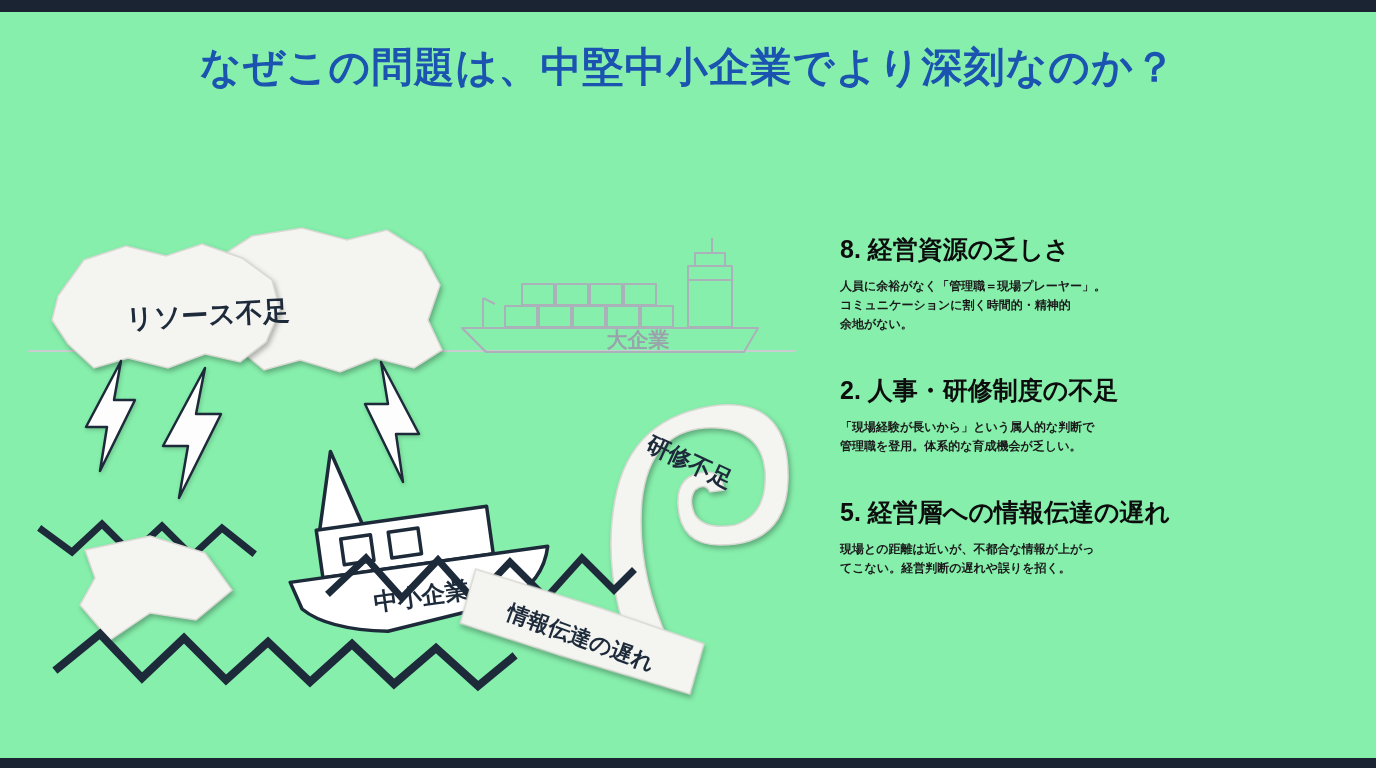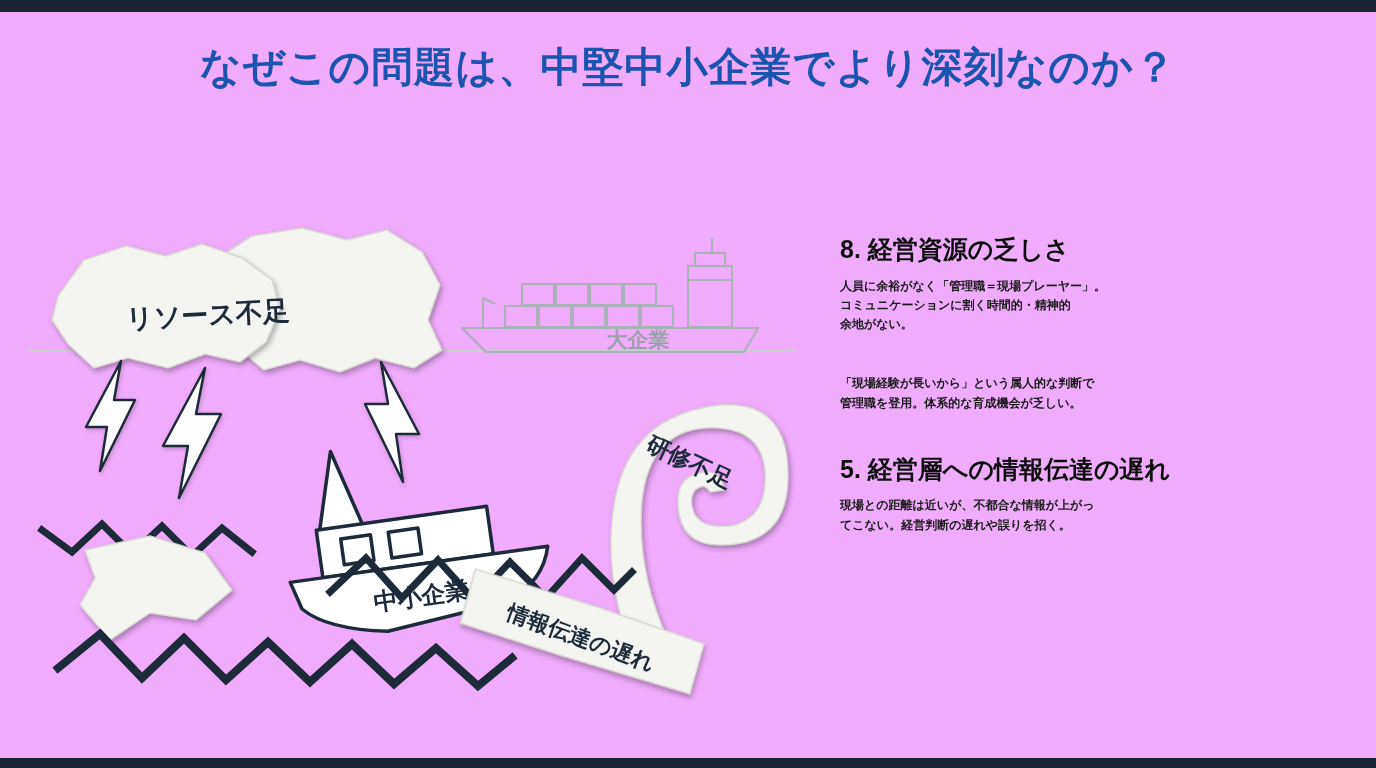--- a/index.html
+++ b/index.html
@@ -6,21 +6,21 @@
     --title-blue:#1b53b0;
     --ink-navy:#1d2a3a;
     --paper-fill:#f4f4f1;
     --paper-edge:#d9d9d3;
     --ship-gray:#aab1b9;
     --bar-navy:#1a2433;
   }
   html,body{margin:0;padding:0;}
   body{font-family:"Liberation Sans",sans-serif;background:#ffffff;}
   .slide{
-    position:relative;width:1376px;height:768px;background:#f0abfc;overflow:hidden;
+    position:relative;width:1376px;height:768px;background:#86efac;overflow:hidden;
   }
   .bar{position:absolute;left:0;width:100%;background:var(--bar-navy);}
   .bar.top{top:0;height:12px;}
   .bar.bottom{bottom:0;height:10px;}
   .title{
     position:absolute;top:40px;left:0;width:100%;text-align:center;
     font-size:41px;font-weight:800;color:var(--title-blue);letter-spacing:1px;
   }
   .subtitle{
     position:absolute;top:134px;left:0;width:100%;text-align:center;
@@ -125,20 +125,21 @@
   </div>
 
   <div class="points">
     <div>
       <p class="point-heading">8. 経営資源の乏しさ</p>
       <p class="point-body">人員に余裕がなく「管理職＝現場プレーヤー」。
 コミュニケーションに割く時間的・精神的
 余地がない。</p>
     </div>
     <div>
+      <p class="point-heading">2. 人事・研修制度の不足</p>
       <p class="point-body">「現場経験が長いから」という属人的な判断で
 管理職を登用。体系的な育成機会が乏しい。</p>
     </div>
     <div>
       <p class="point-heading">5. 経営層への情報伝達の遅れ</p>
       <p class="point-body">現場との距離は近いが、不都合な情報が上がっ
 てこない。経営判断の遅れや誤りを招く。</p>
     </div>
   </div>
 </div>

